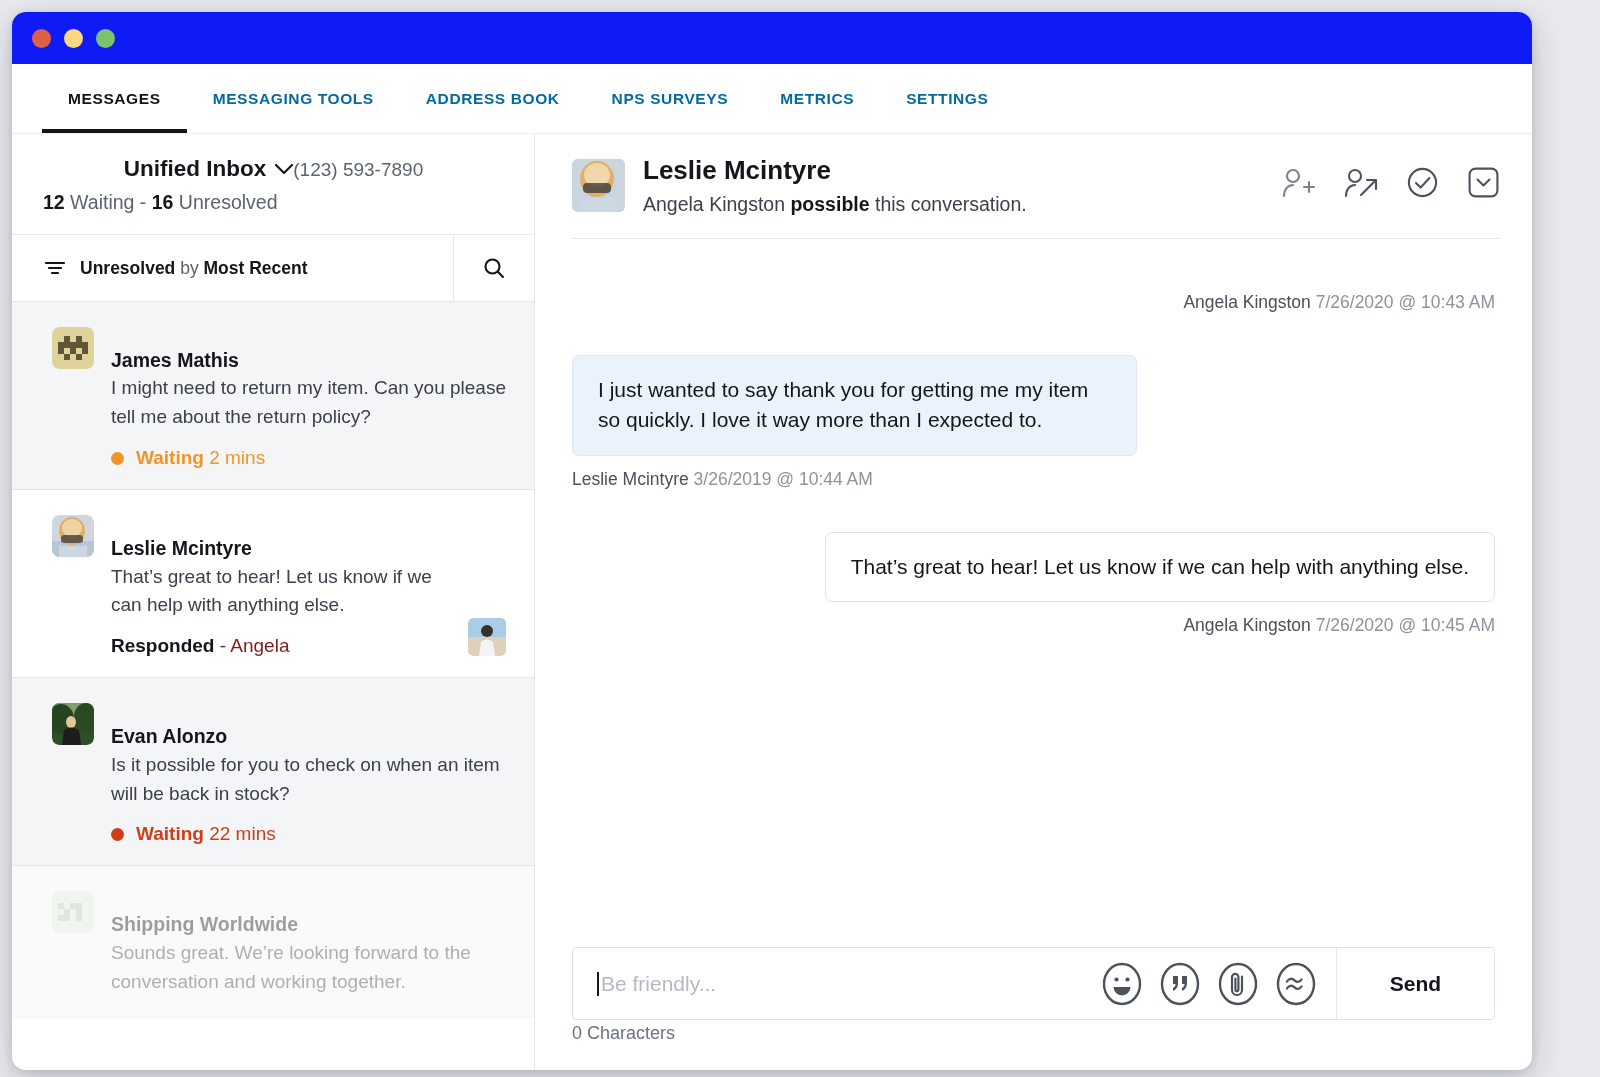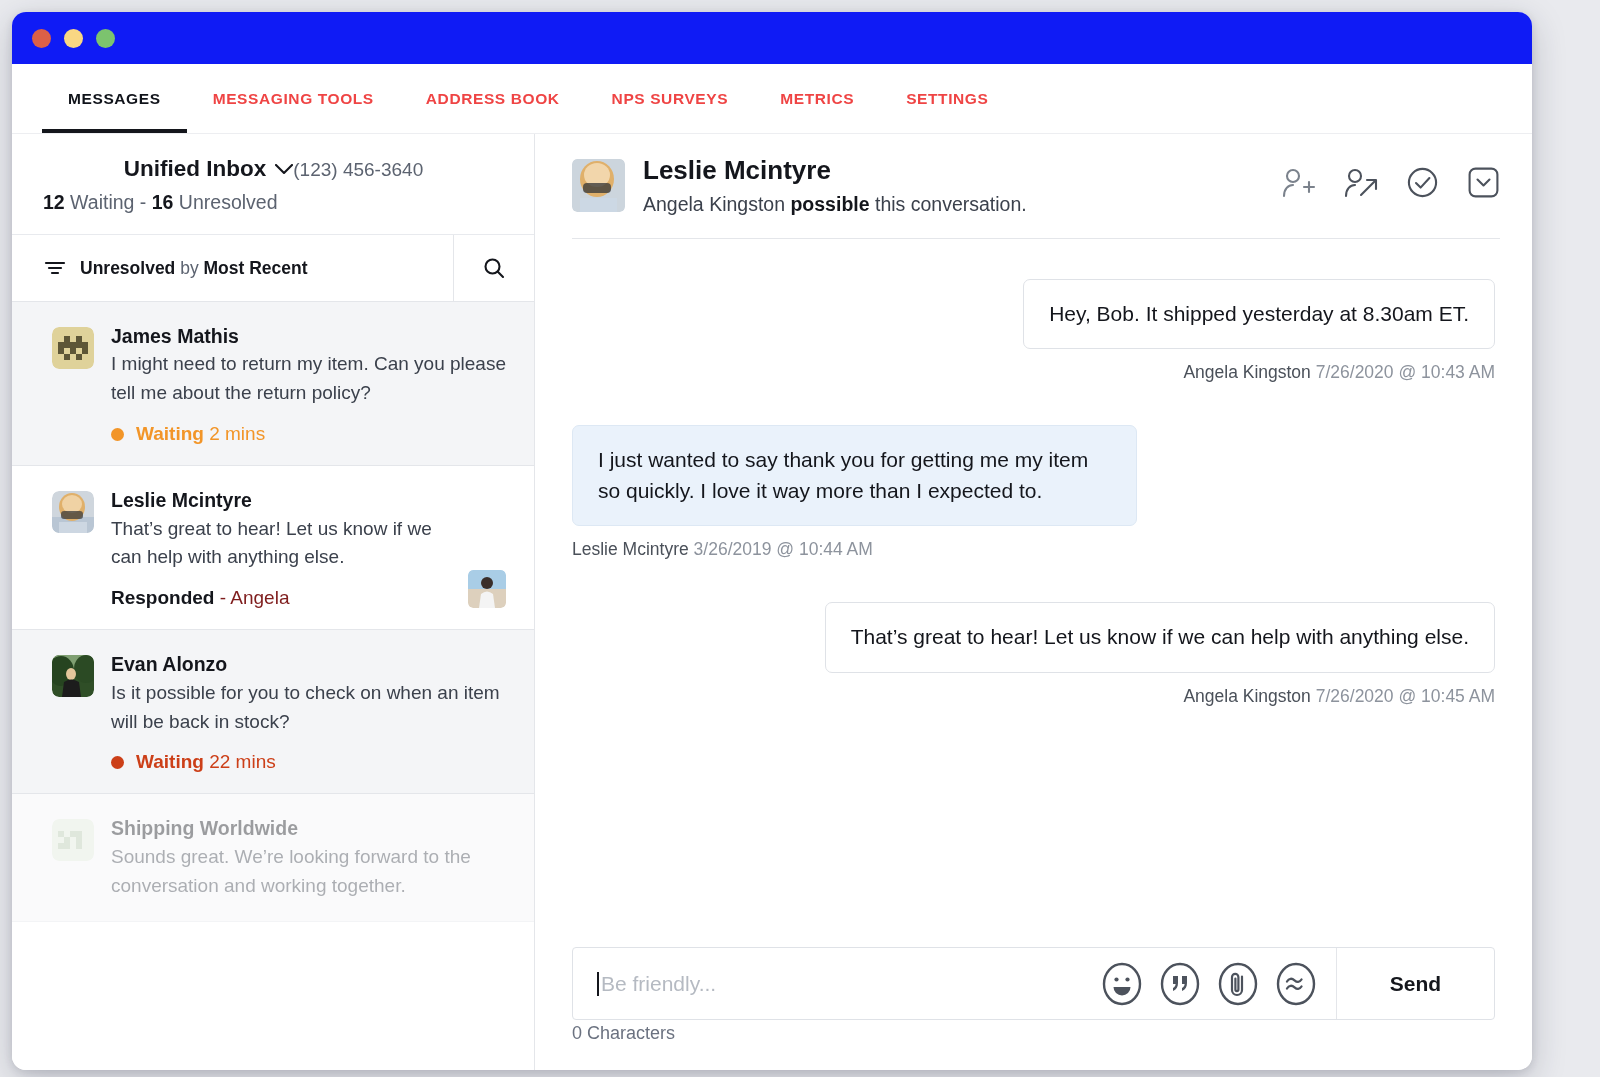--- a/index.html
+++ b/index.html
@@ -51,21 +51,21 @@
     padding-left: 30px;
     border-bottom: 1px solid #edeef1;
   }
   .nav-tab {
     display: flex;
     align-items: center;
     padding: 0 26px;
     font-size: 15.5px;
     font-weight: bold;
     letter-spacing: 0.6px;
-    color: #ef4444;
+    color: #0369a1;
     position: relative;
     cursor: pointer;
     white-space: nowrap;
   }
   .nav-tab.active { color: #10131a; }
   .nav-tab.active::after {
     content: "";
     position: absolute;
     left: 0; right: 0; bottom: 0;
     height: 4px;
@@ -148,21 +148,21 @@
   .conv-item.shaded { background: #f4f5f7; }
   .conv-item.muted { opacity: 0.42; }
 
   .avatar {
     width: 42px; height: 42px;
     flex: 0 0 42px;
     border-radius: 7px;
     overflow: hidden;
     margin-top: 3px;
   }
-  .conv-main { flex: 1 1 auto; min-width: 0; }
+  .conv-main { flex: 1 1 auto; min-width: 0; margin-top: 24px; }
   .conv-name {
     font-size: 19.5px;
     font-weight: bold;
     color: #14161c;
     line-height: 1.25;
   }
   .conv-snippet {
     margin-top: 2px;
     font-size: 19px;
     color: #3b414c;
@@ -349,21 +349,21 @@
     <div class="inbox-panel">
 
       <div class="inbox-head">
         <div class="inbox-head-top">
           <div class="inbox-title">
             <span>Unified Inbox</span>
             <svg class="caret" width="18" height="11" viewBox="0 0 18 11">
                 <path d="M1 1l8 8 8-8" fill="none" stroke="#14161c" stroke-width="2.1" stroke-linecap="round" stroke-linejoin="round"></path>
               </svg>
           </div>
-          <div class="inbox-phone">(123) 456-3640</div>
+          <div class="inbox-phone">(123) 593-7890</div>
         </div>
         <div class="inbox-counts">
           <b>12</b><span> Waiting - </span><b>16</b><span> Unresolved</span>
         </div>
       </div>
 
       <div class="filter-row">
         <div class="filter-left">
           <svg width="22" height="16" viewBox="0 0 22 16">
               <g stroke="#14161c" stroke-width="2.2" stroke-linecap="round">
@@ -560,21 +560,20 @@
               </svg>
           </span>
         </div>
       </div>
 
       <div class="header-rule"></div>
 
       <div class="thread">
 
         <div class="msg-row out">
-          <div class="bubble out">Hey, Bob. It shipped yesterday at 8.30am ET.</div>
           <div class="msg-meta"><b>Angela Kingston</b> <span>7/26/2020 @ 10:43 AM</span></div>
         </div>
 
         <div class="spacer-lg"></div>
 
         <div class="msg-row in">
           <div class="bubble in" style="max-width:565px">I just wanted to say thank you for getting me my item so quickly. I love it way more than I expected to.</div>
           <div class="msg-meta"><b>Leslie Mcintyre</b> <span>3/26/2019 @ 10:44 AM</span></div>
         </div>
 

